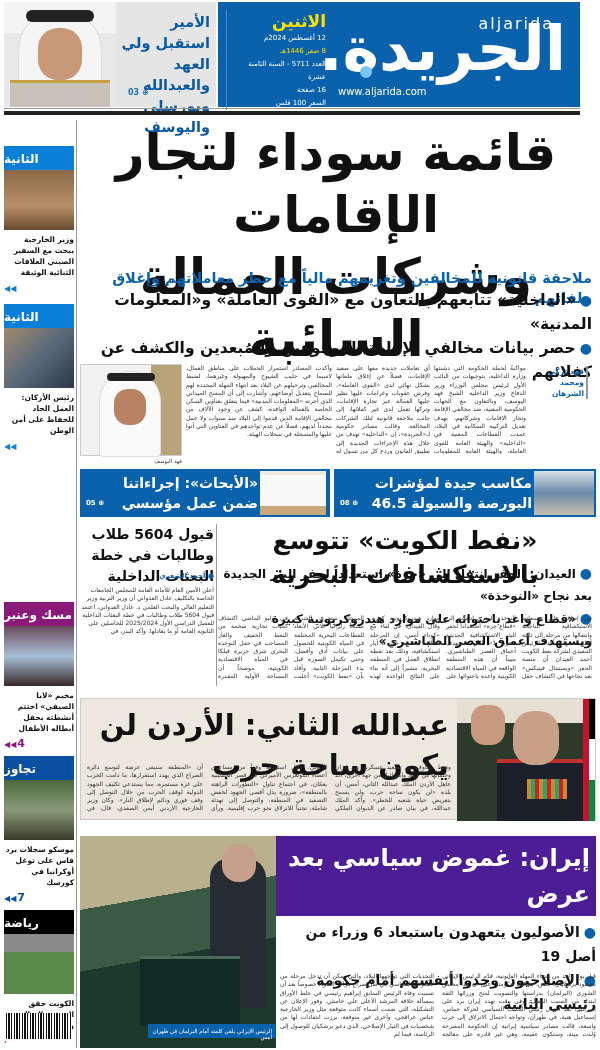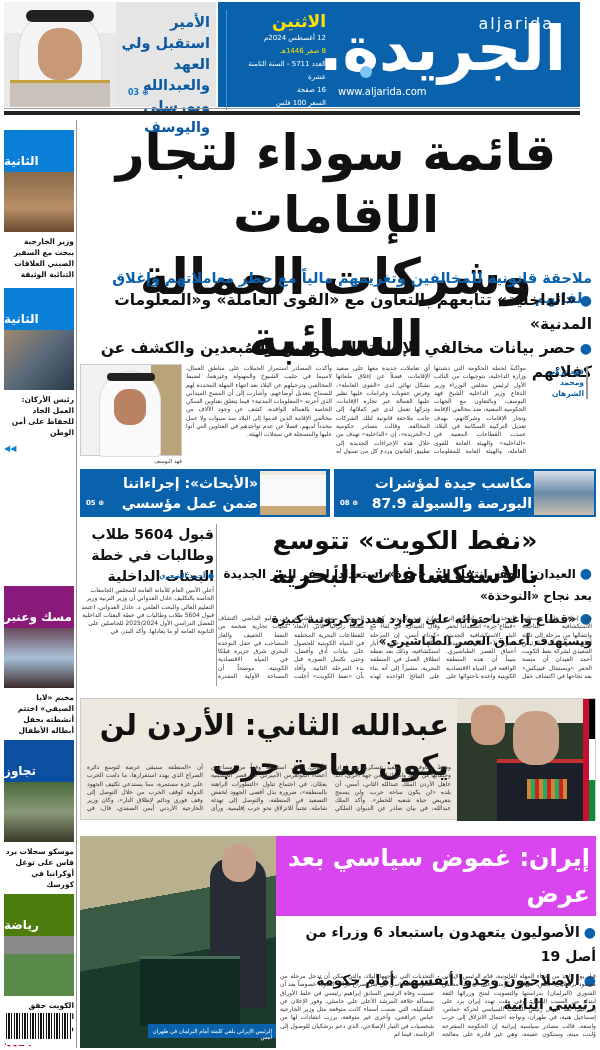--- a/index.html
+++ b/index.html
@@ -30,21 +30,21 @@
   .brand-url { position: absolute; left: 120px; top: 84px; color: #fff; font-size: 10px; direction: ltr; }
   .brand-dot { position: absolute; left: 142px; top: 64px; width: 12px; height: 12px; border-radius: 6px; background: #7cc4f2; }
 
   .rule-thick { left: 4px; top: 111px; width: 576px; height: 4px; background: #222; }
   .rule-thin { left: 4px; top: 108px; width: 576px; height: 1px; background: #999; }
 
   
   .sidebar { left: 4px; top: 128px; width: 70px; height: 920px; }
   .sidebar-sep { left: 76px; top: 120px; width: 1px; height: 928px; background: #999; }
   .side-item { position: absolute; left: 0; width: 70px; }
-  .side-tab { height: 42px; color: #fff; font-weight: bold; font-size: 12px; display: flex; align-items: flex-end; justify-content: flex-end; padding: 12px 2px 4px 0; }
+  .side-tab { height: 24px; color: #fff; font-weight: bold; font-size: 12px; display: flex; align-items: flex-end; justify-content: flex-end; padding: 12px 2px 4px 0; margin-top: 16px; }
   .side-photo { height: 60px; }
   .side-text { font-size: 7.5px; font-weight: bold; line-height: 11px; text-align: right; padding-top: 4px; color: #111; }
   .side-page { font-size: 11px; font-weight: bold; margin-top: 3px; text-align: left; direction: ltr; }
   .side-arrow { font-size: 8px; margin-right: 1px; }
   .barcode { position: absolute; left: 2px; top: 885px; width: 66px; height: 32px;
     background: repeating-linear-gradient(90deg, #111 0 1px, #fff 1px 2px, #111 2px 4px, #fff 4px 5px, #111 5px 6px, #fff 6px 8px); border-bottom: 6px solid #fff; }
 
   
   .main-headline { left: 80px; top: 122px; width: 512px; text-align: center; font-weight: bold; font-size: 50px; line-height: 62px; color: #111; letter-spacing: -1px; }
   .sub-headline { left: 80px; top: 268px; width: 512px; text-align: right; font-weight: bold; font-size: 14.5px; color: #0a62ad; line-height: 20px; }
@@ -91,21 +91,21 @@
   .jordan-headline { position: absolute; right: 146px; top: 6px; width: 360px; text-align: right; font-weight: bold; font-size: 29px; line-height: 40px; }
   .jordan-cols { position: absolute; left: 6px; top: 64px; width: 364px; height: 52px; font-size: 6px; line-height: 8.3px; color: #333; text-align: justify; overflow: hidden; column-count: 3; column-gap: 8px; }
 
   
   .iran-photo { left: 80px; top: 836px; width: 196px; height: 212px;
     background: linear-gradient(170deg, #b9b08e 0 30%, #3b5a44 30% 55%, #1c3a2c 55% 100%); }
   .iran-photo .person { position:absolute; left:130px; top:22px; width:56px; height:150px; border-radius:20px 20px 0 0; background:#262b34; }
   .iran-photo .head { position:absolute; left:142px; top:8px; width:34px; height:38px; border-radius:16px; background:#c7a08c; }
   .iran-photo .lectern { position:absolute; left:60px; top:120px; width:100px; height:70px; background:#0e2a22; border-top:3px solid #4a6a5a; }
   .iran-caption { left: 148px; top: 1024px; width: 128px; height: 14px; background: #0a62ad; color: #fff; font-size: 5.5px; text-align: right; padding: 4px 4px 0 0; }
-  .iran-headline-box { left: 276px; top: 836px; width: 320px; height: 80px; background: #d946ef; color: #fff; font-weight: bold; font-size: 24px; line-height: 36px; text-align: right; padding: 4px 6px 0 0; }
+  .iran-headline-box { left: 276px; top: 836px; width: 320px; height: 80px; background: #4c1d95; color: #fff; font-weight: bold; font-size: 24px; line-height: 36px; text-align: right; padding: 4px 6px 0 0; }
   .iran-bullets { left: 280px; top: 920px; width: 316px; text-align: right; font-weight: bold; font-size: 14px; line-height: 24px; }
   .iran-cols { left: 280px; top: 972px; width: 316px; height: 76px; font-size: 6px; line-height: 8.3px; color: #333; text-align: justify; overflow:hidden; column-count: 2; column-gap: 8px; }
 </style>
 </head>
 <body>
 
 <div class="abs masthead">
   <div class="teaser-box">
     <div class="teaser-photo">
       <div class="ghutra"></div>
@@ -158,21 +158,21 @@
     <div class="side-text">مخيم «لابا الصيفي» اختتم أنشطته بحفل أبطاله الأطفال</div>
     <div class="side-page" style="color:#8a1a7a"><span class="side-arrow">◀◀</span><span>4</span></div>
   </div>
   <div class="side-item" style="top:612px">
     <div class="side-tab" style="background:#0a4fa0">تجاوز</div>
     <div class="side-photo" style="background:linear-gradient(180deg,#4a6a3a,#8a9a7a 50%,#3a3a2a)"></div>
     <div class="side-text">موسكو سجلات برد قاس على توغل أوكرانيا في كورسك</div>
     <div class="side-page" style="color:#0a4fa0"><span class="side-arrow">◀◀</span><span>7</span></div>
   </div>
   <div class="side-item" style="top:766px">
-    <div class="side-tab" style="background:#4d7c0f">رياضة</div>
+    <div class="side-tab" style="background:#000000">رياضة</div>
     <div class="side-photo" style="background:linear-gradient(180deg,#8a8a8a 0 30%,#5a8a4a 30%)"></div>
     <div class="side-text">الكويت حقق الهدف والسالمية والفحيحيل تأهلا</div>
     <div class="side-page" style="color:#c0185a"><span class="side-arrow">◀◀</span><span>14</span></div>
   </div>
   <div class="barcode"></div>
 </div>
 
 <div class="abs main-headline">
   <div>قائمة سوداء لتجار الإقامات</div>
   <div>وشركات العمالة السائبة</div>
@@ -189,21 +189,21 @@
 <div class="abs cols" style="left:186px; width:146px">وأكدت المصادر استمرار الحملات على مناطق العمال، لاسيما في جليب الشيوخ والمهبولة وغيرهما، لضبط المخالفين وترحيلهم عن البلاد بعد انتهاء المهلة المحددة لهم للسماح بتعديل أوضاعهم. وأشارت إلى أن المسح الميداني الذي أجرته «المعلومات المدنية» فيما يتعلق بعناوين السكن الخاصة بالعمالة الوافدة، كشف عن وجود الآلاف من مخالفي الإقامة الذين قدموا إلى البلاد منذ سنوات ولا عمل محدداً لديهم، فضلاً عن عدم تواجدهم في العناوين التي أتوا عليها والمسجلة في سجلات الهيئة.</div>
 <div class="abs minister-photo">
     <div class="g"></div>
     <div class="a"></div>
     <div class="f"></div>
   </div>
 <div class="abs photo-caption-small">فهد اليوسف</div>
 
 <div class="bluebox bluebox-right">
   <div class="bb-photo" style="background:linear-gradient(180deg,#d8e0e8,#6a8aa8 50%,#c8c0b0)"></div>
-  <div class="bb-text" style="width:190px">مكاسب جيدة لمؤشرات البورصة والسيولة 87.9 مليون دينار</div>
+  <div class="bb-text" style="width:190px">مكاسب جيدة لمؤشرات البورصة والسيولة 46.5 مليون دينار</div>
   <div class="bb-page"><span>08</span> <span>⊕</span></div>
 </div>
 <div class="bluebox bluebox-left">
   <div class="bb-photo" style="background:linear-gradient(180deg,#f0eadc 0 10%,#f8f8f8 10% 80%,#c8a878 80%)"></div>
   <div class="bb-text" style="width:172px">«الأبحاث»: إجراءاتنا ضمن عمل مؤسسي وليست اجتهادات شخصية</div>
   <div class="bb-page"><span>05</span> <span>⊕</span></div>
 </div>
 
 <div class="abs oil-headline">«نفط الكويت» تتوسع بالاستكشافات البحرية</div>
 <div class="abs oil-bullets">

